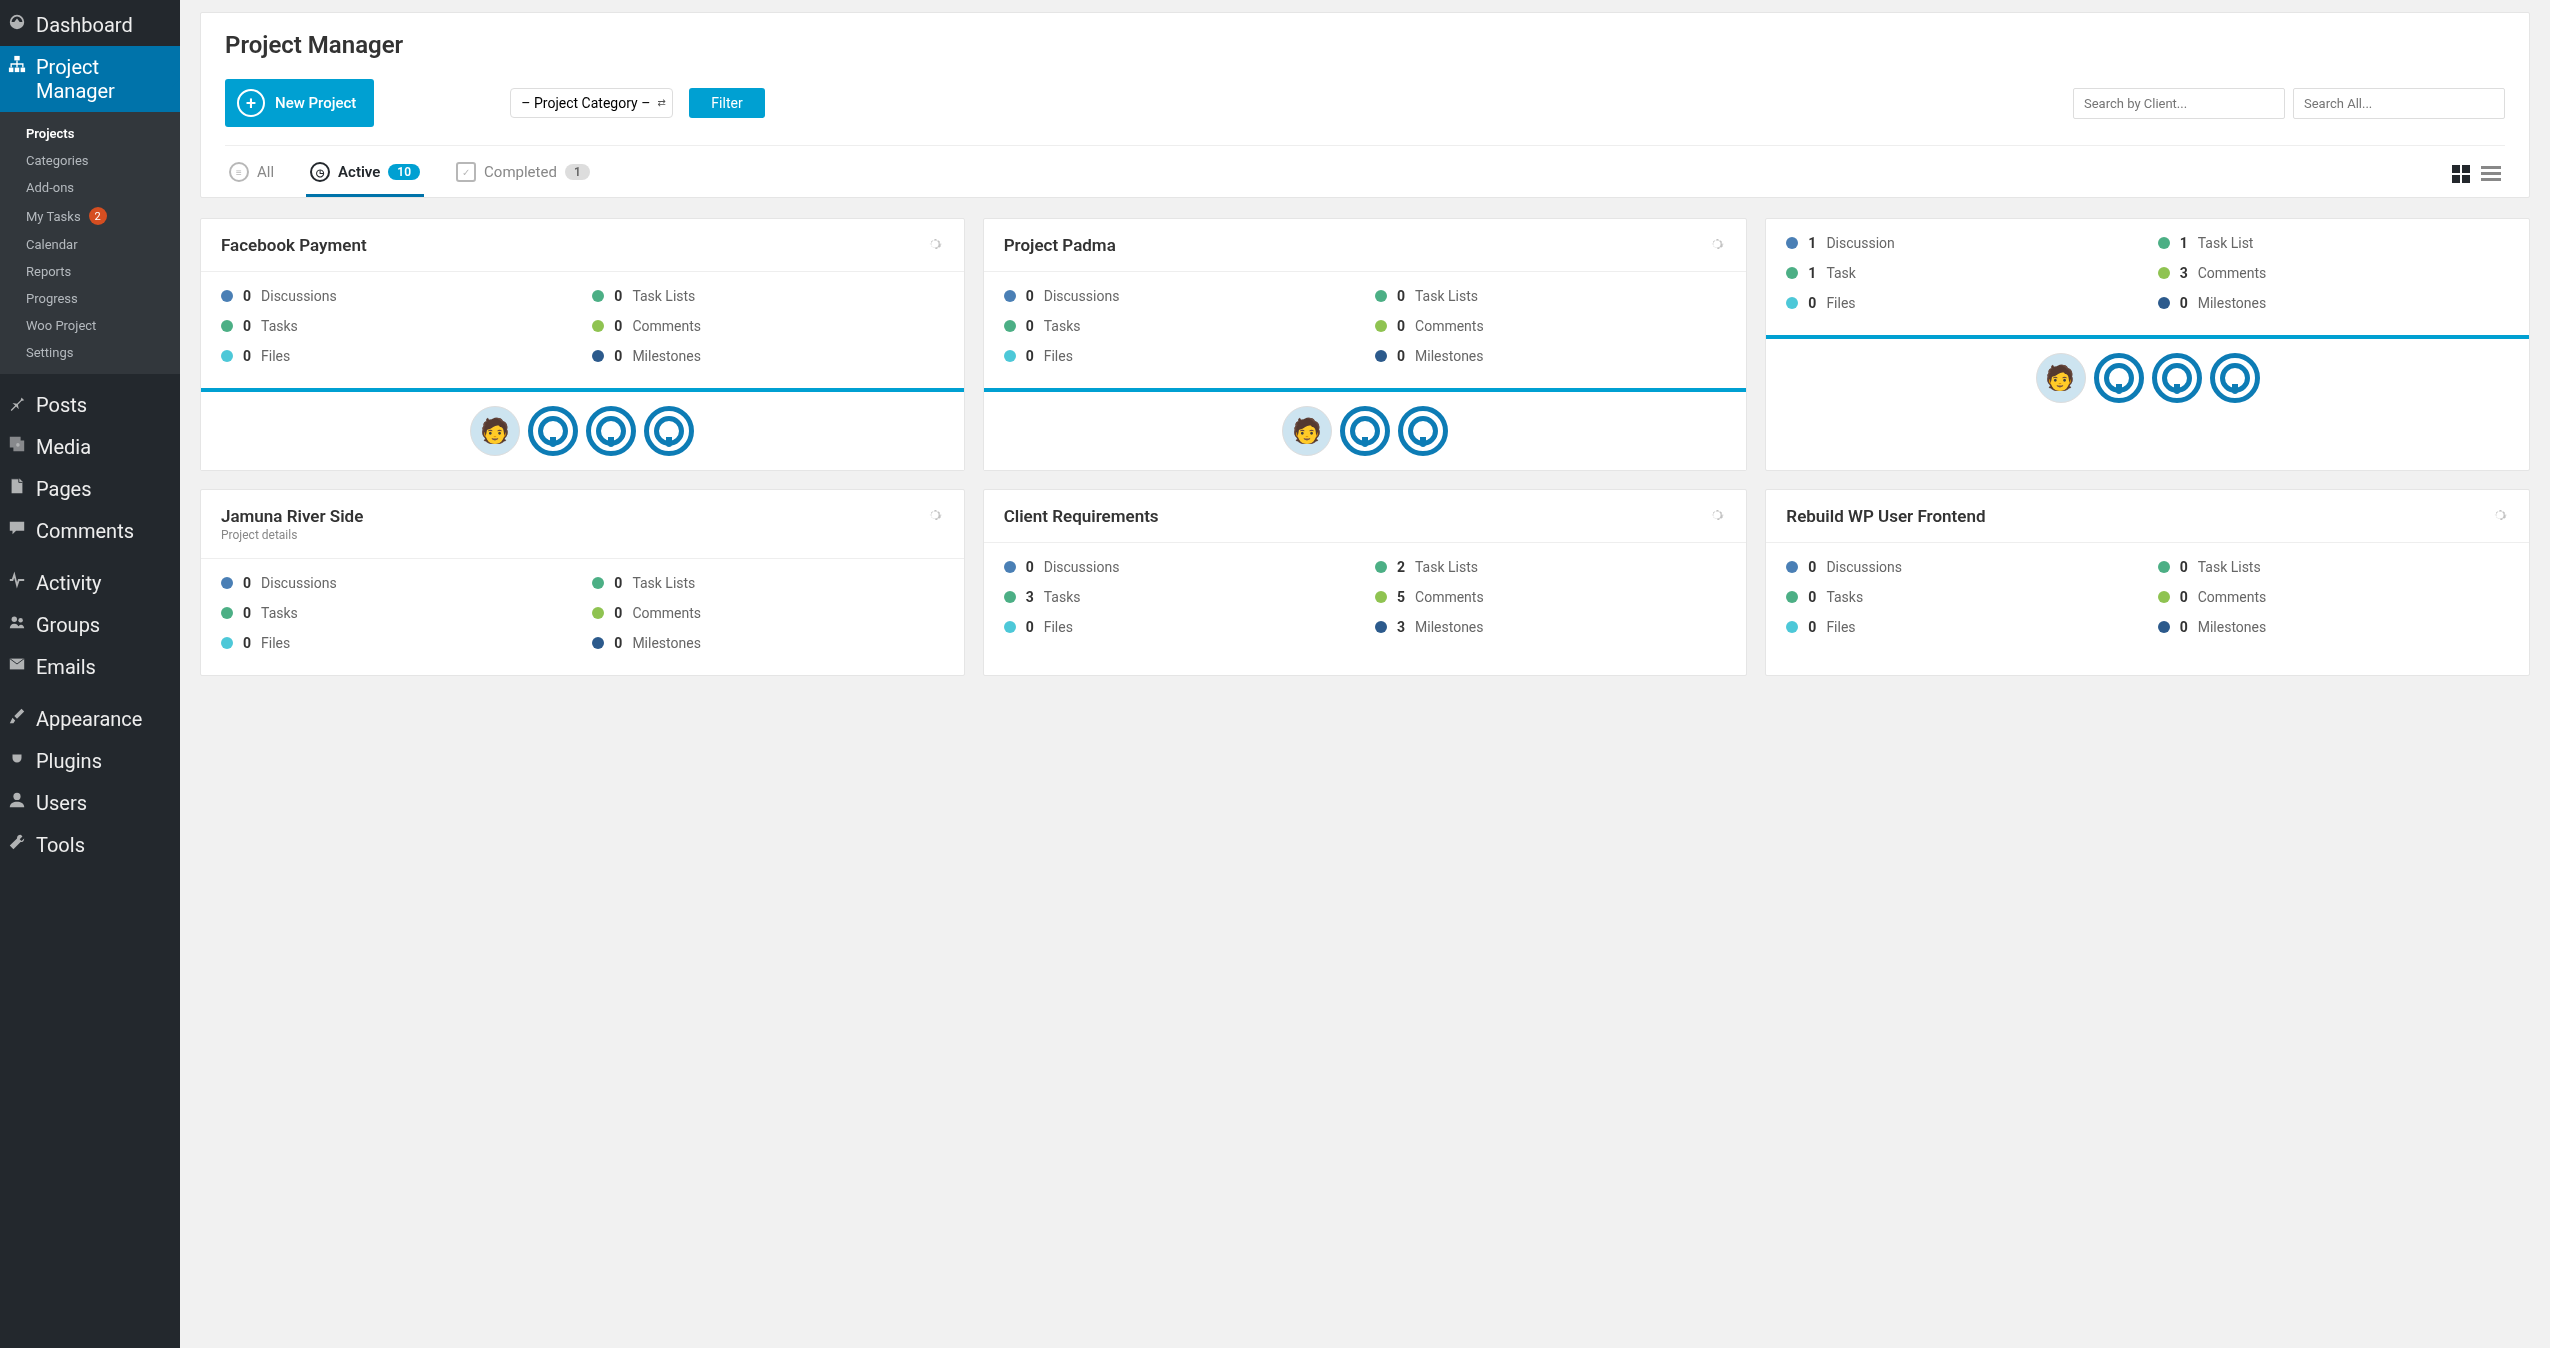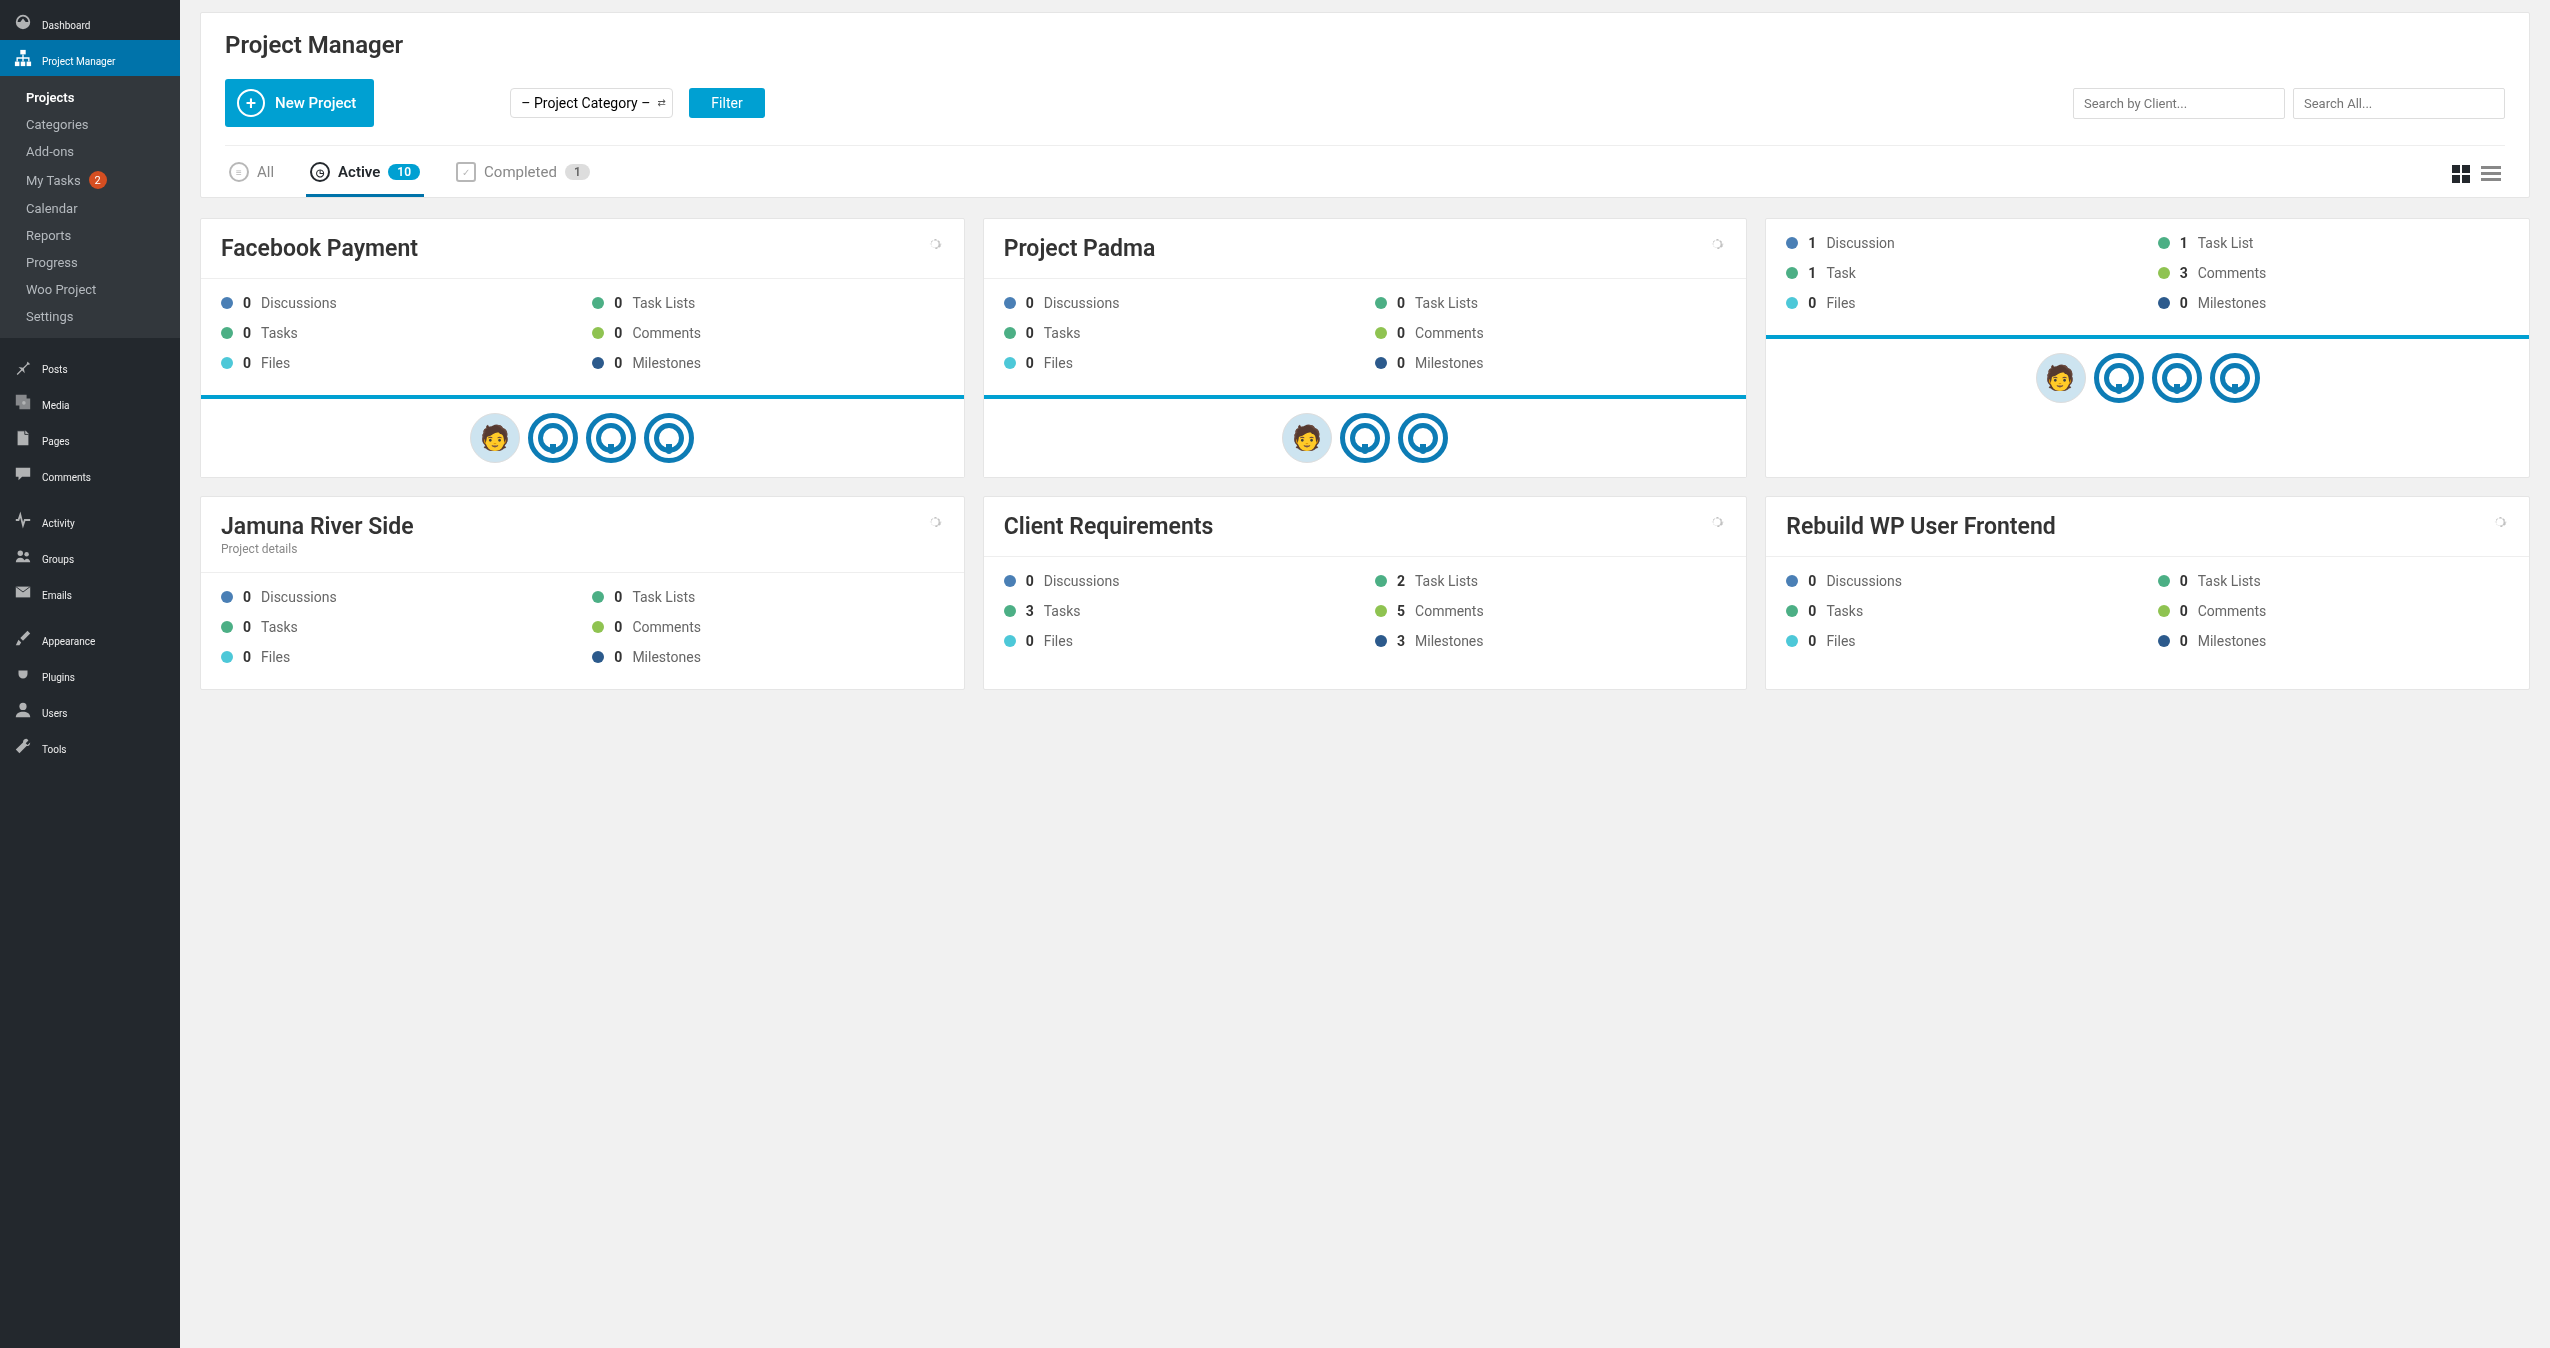--- a/index.html
+++ b/index.html
@@ -1,21 +1,21 @@
 <!DOCTYPE html>
 <html><head>
 <meta charset="utf-8">
 <style>
 * { margin: 0; padding: 0; box-sizing: border-box; font-family: -apple-system, BlinkMacSystemFont, "Segoe UI", Roboto, sans-serif; }
 body { background: #f1f1f1; color: #333; font-size: 14px; }
 .app { display: flex; min-height: 100vh; }
 
 
 .sidebar { width: 180px; background: #23282d; color: #eee; flex-shrink: 0; padding-top: 4px; }
-.side-item { display: flex; align-items: flex-end; gap: 10px; padding: 9px 14px; color: #eee; font-size: 10px; cursor: pointer; }
+.side-item { display: flex; align-items: flex-start; gap: 10px; padding: 9px 8px; color: #eee; font-size: 20px; cursor: pointer; }
 .side-item.active { background: #0073aa; color: #fff; position: relative; }
 .side-item.active::after { content: ""; position: absolute; right: -8px; top: 50%; transform: translateY(-50%); border: 8px solid transparent; border-left-color: #0073aa; }
 .side-icon { width: 18px; height: 18px; display: inline-flex; align-items: center; justify-content: center; opacity: .7; }
 .side-item.active .side-icon { opacity: 1; }
 .side-sub { padding: 8px 0 8px 14px; background: #32373c; }
 .side-sub .sub-item { padding: 6px 12px; color: #b4b9be; font-size: 13px; cursor: pointer; display: flex; align-items: center; gap: 8px; }
 .side-sub .sub-item.current { color: #fff; font-weight: 600; }
 .badge-count { background: #d54e21; color: #fff; border-radius: 9px; min-width: 18px; height: 18px; font-size: 11px; display: inline-flex; align-items: center; justify-content: center; padding: 0 6px; }
 .side-sep { height: 10px; }
 
@@ -42,21 +42,21 @@
 .pill { background: #00a0d2; color: #fff; border-radius: 10px; padding: 1px 9px; font-size: 12px; font-weight: 600; }
 .pill.grey { background: #ddd; color: #666; }
 .view-toggle { margin-left: auto; display: flex; gap: 10px; padding-right: 4px; }
 .vt-btn { width: 20px; height: 20px; cursor: pointer; color: #888; }
 .vt-btn.active { color: #23282d; }
 
 
 .grid { display: grid; grid-template-columns: repeat(3, 1fr); gap: 18px; }
 .card { background: #fff; border: 1px solid #e5e5e5; border-radius: 2px; }
 .card-head { padding: 16px 20px; border-bottom: 1px solid #eee; display: flex; align-items: flex-start; justify-content: space-between; }
-.card-title { font-size: 23px; font-weight: 600; }
+.card-title { font-size: 17px; font-weight: 600; }
 .card-sub { font-size: 12px; color: #888; margin-top: 2px; }
 .gear { color: #bbb; cursor: pointer; }
 .card-body { padding: 16px 20px 24px; }
 .stats { display: grid; grid-template-columns: 1fr 1fr; gap: 14px 20px; }
 .stat { display: flex; align-items: center; gap: 10px; color: #666; font-size: 14px; }
 .stat .num { font-weight: 700; color: #333; }
 .dot { width: 12px; height: 12px; border-radius: 50%; flex-shrink: 0; }
 .c-blue { background: #4a7fb5; }
 .c-green { background: #4caf85; }
 .c-lime { background: #8fc351; }

